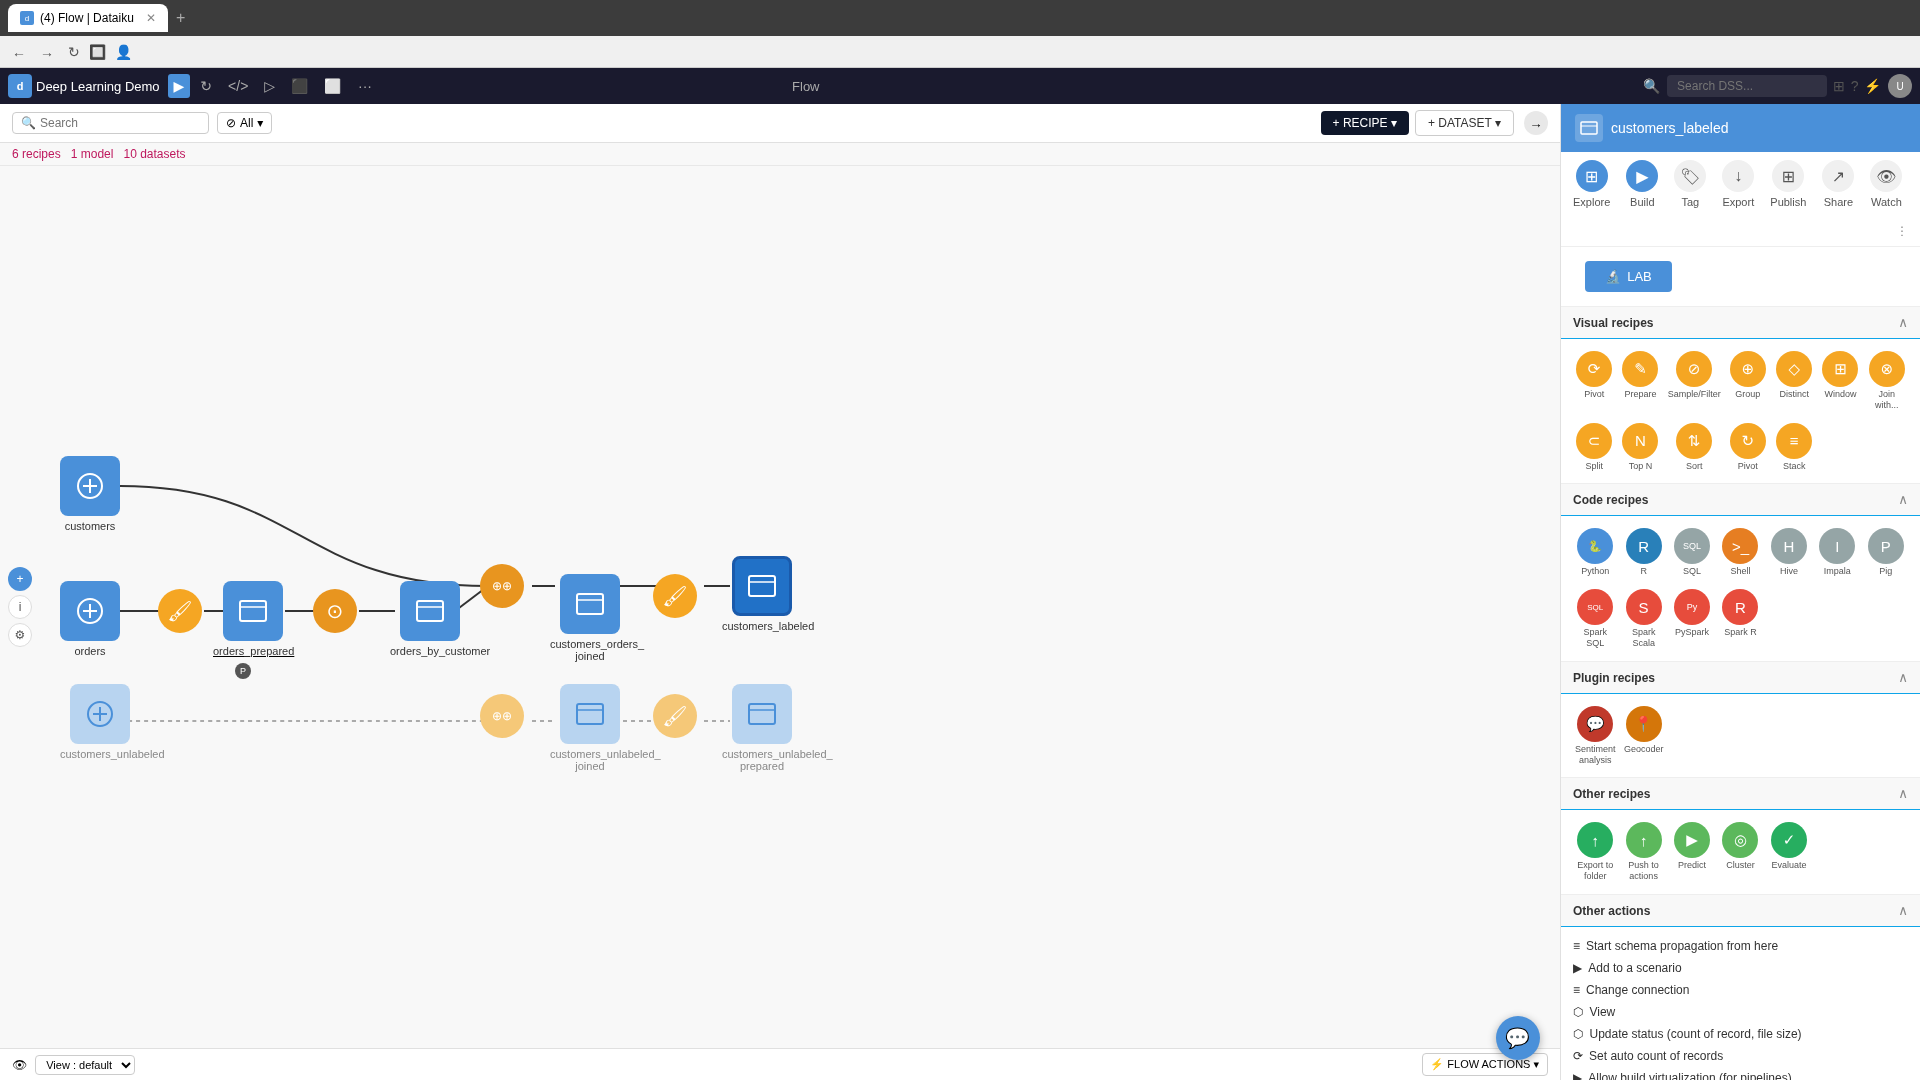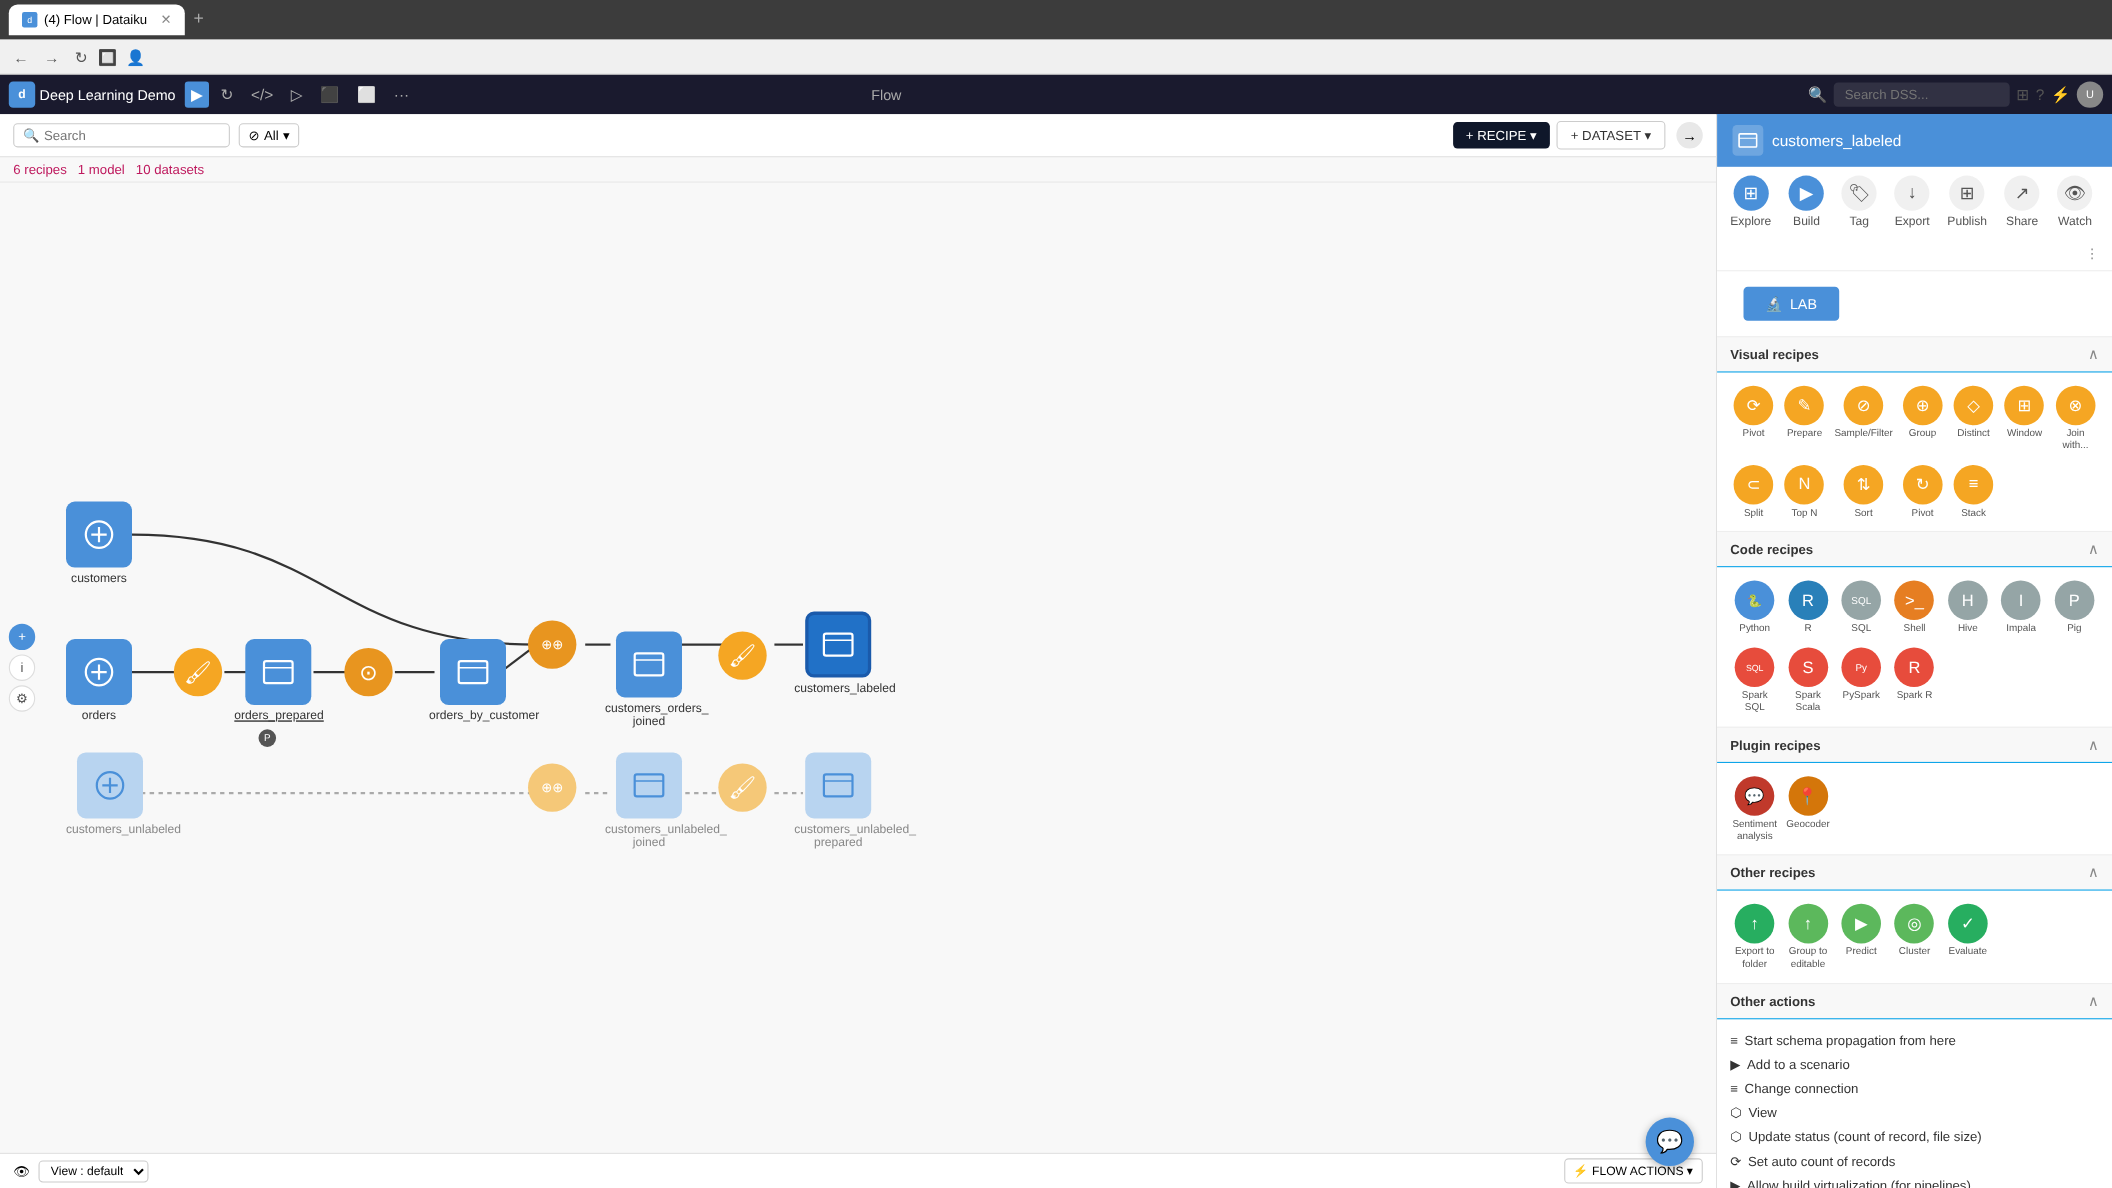--- a/index.html
+++ b/index.html
@@ -536,21 +536,21 @@
       <button class="collapse-btn">∧</button>
     </div>
 
     <div class="recipes-grid">
       <div class="recipe-item">
         <div class="recipe-icon-circle ic-green2">↑</div>
         <div class="recipe-label">Export to folder</div>
       </div>
       <div class="recipe-item">
         <div class="recipe-icon-circle ic-green">↑</div>
-        <div class="recipe-label">Group to editable</div>
+        <div class="recipe-label">Push to actions</div>
       </div>
       <div class="recipe-item">
         <div class="recipe-icon-circle ic-green">▶</div>
         <div class="recipe-label">Predict</div>
       </div>
       <div class="recipe-item">
         <div class="recipe-icon-circle ic-green">◎</div>
         <div class="recipe-label">Cluster</div>
       </div>
       <div class="recipe-item">

